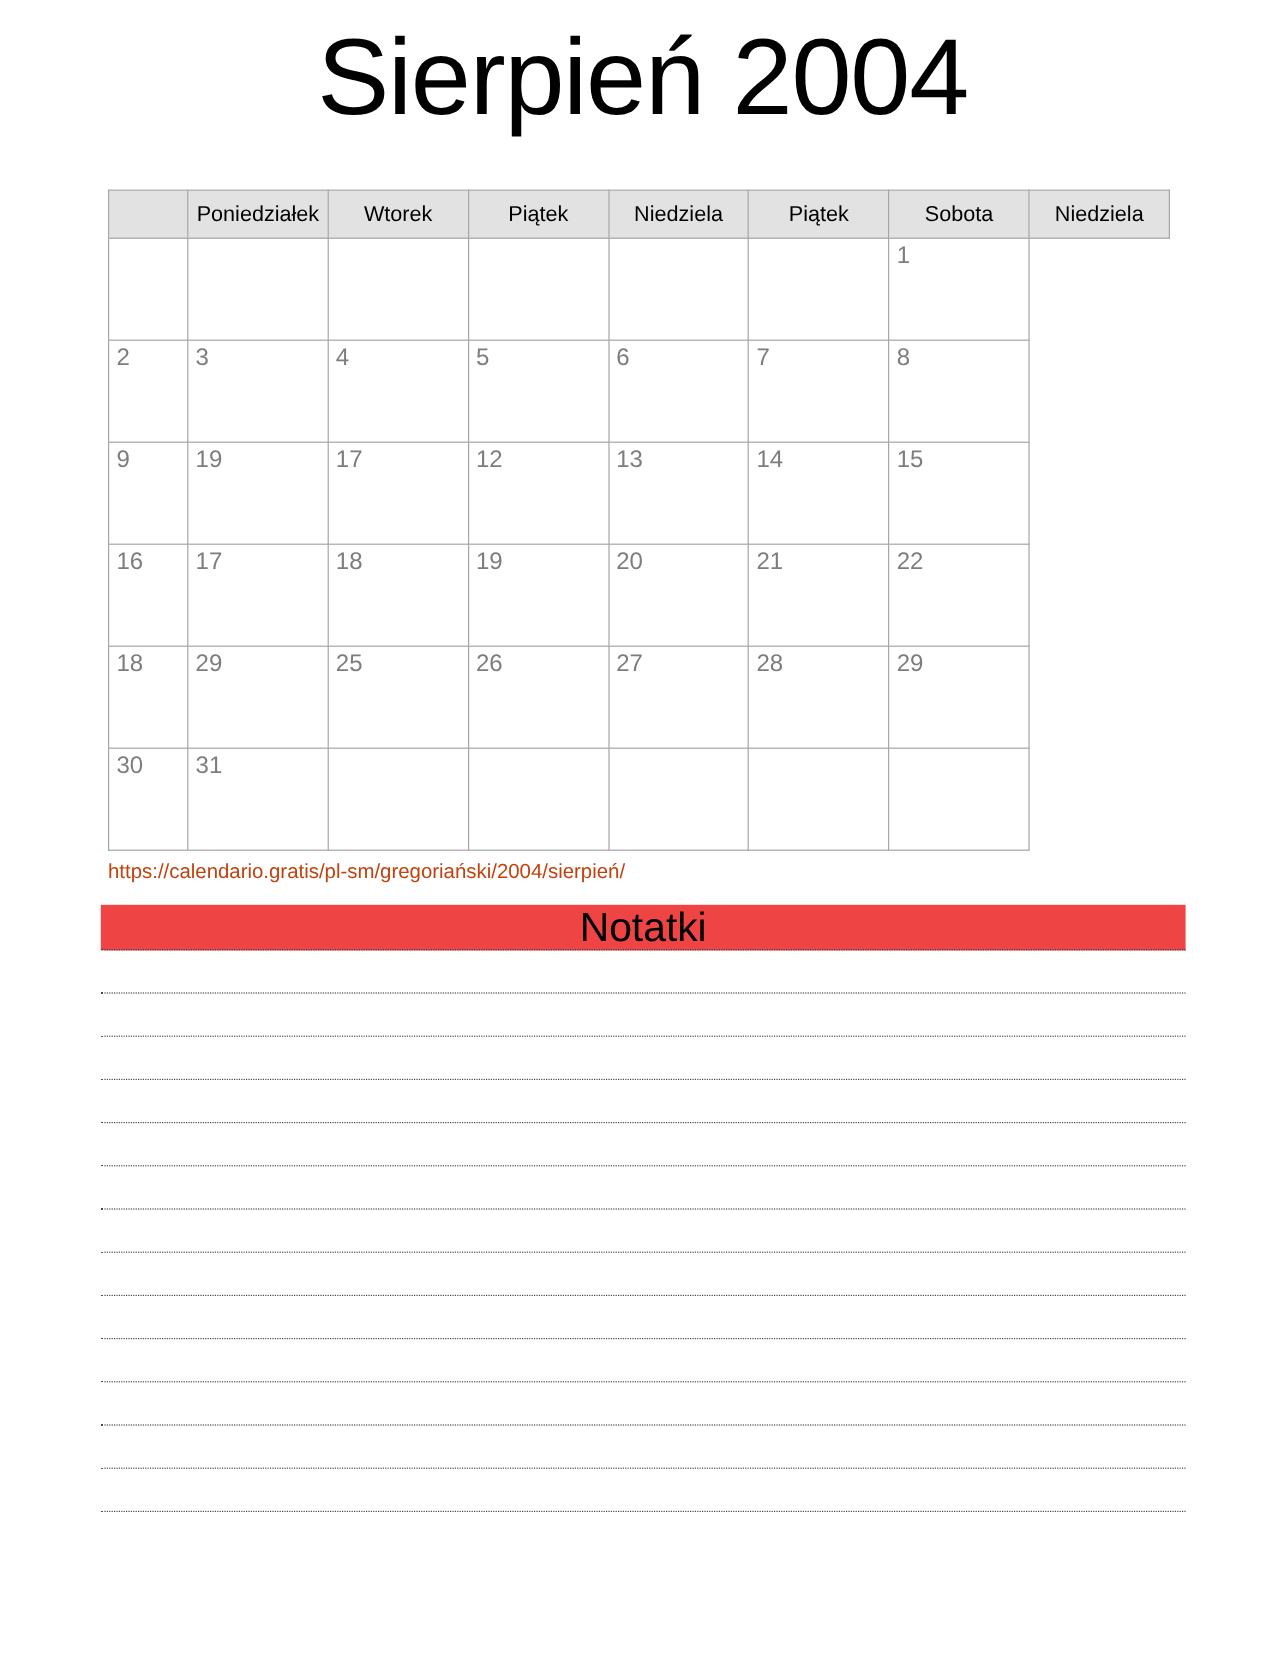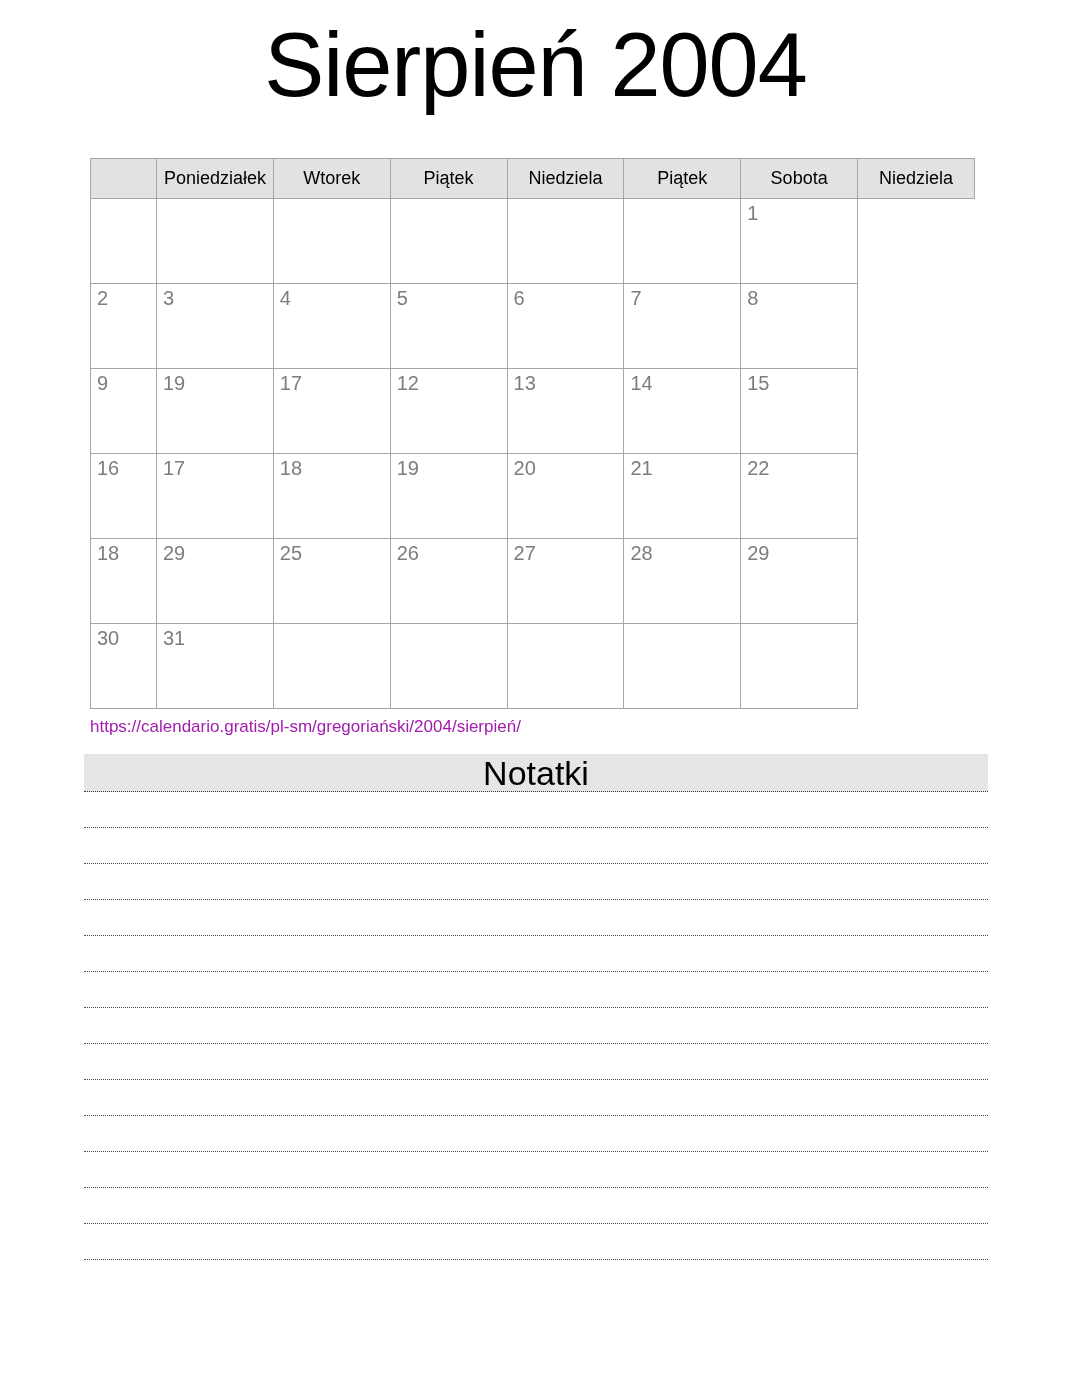--- a/index.html
+++ b/index.html
@@ -47,30 +47,30 @@
     text-align: left;
     padding: 3px 0 0 6px;
     font-size: 20px;
     color: #7d7d7d;
     background: #ffffff;
   }
 
   .source-url {
     margin: 8px 0 17px 90px;
     font-size: 17px;
-    color: #a21caf;
+    color: #c2410c;
   }
 
   .notes {
     margin: 13px 0 0 84px;
     width: 904px;
   }
   .notes-header {
     height: 38px;
-    background: #e5e5e5;
+    background: #ef4444;
     border-bottom: 1px dotted #3a3a3a;
     text-align: center;
     font-size: 34px;
     line-height: 38px;
   }
   .note-line {
     height: 36px;
     border-bottom: 1px dotted #4a4a4a;
   }
 </style>

